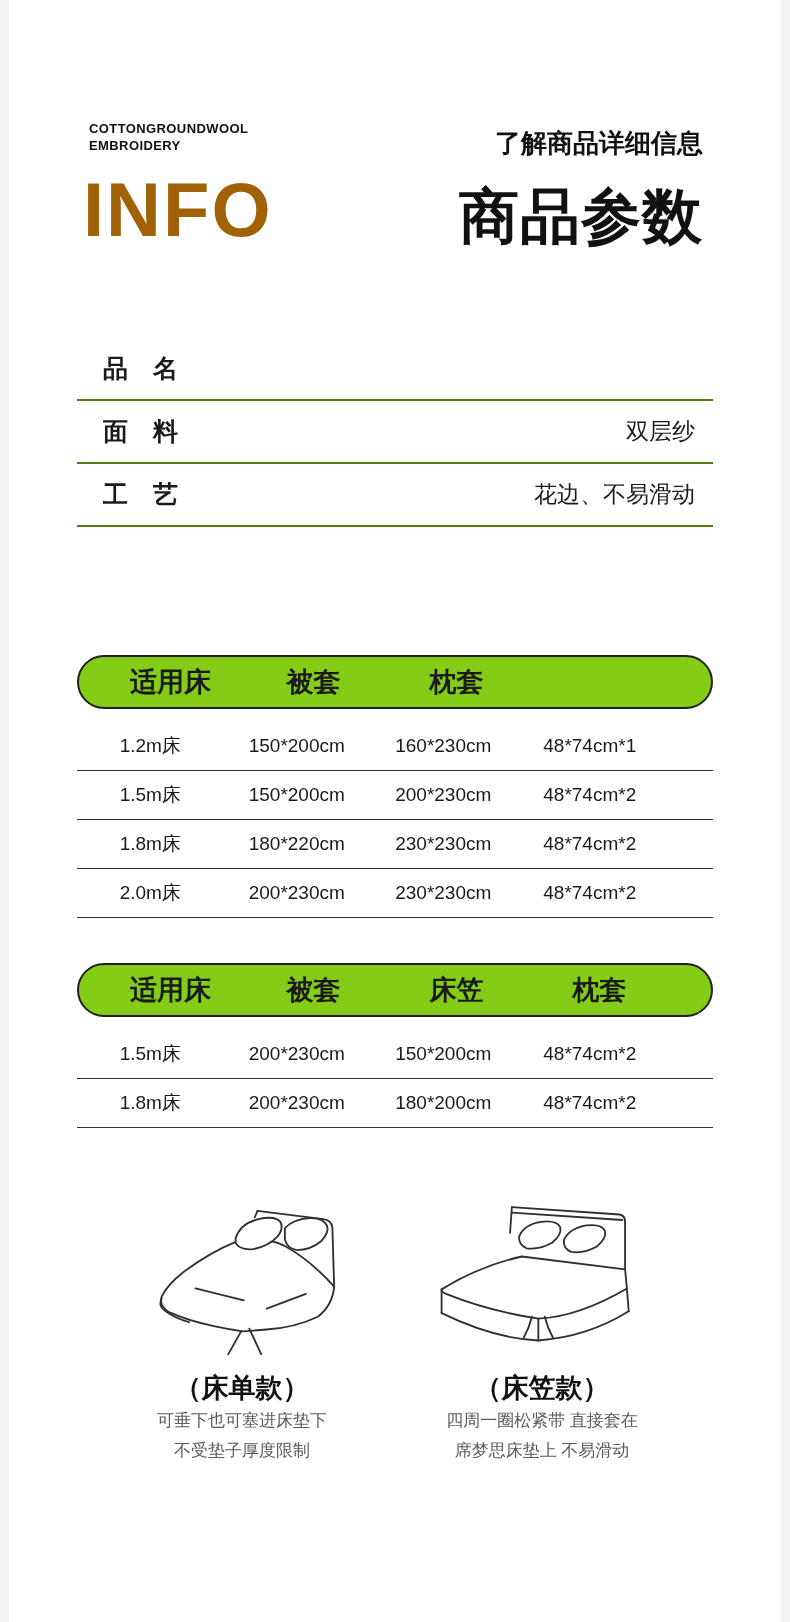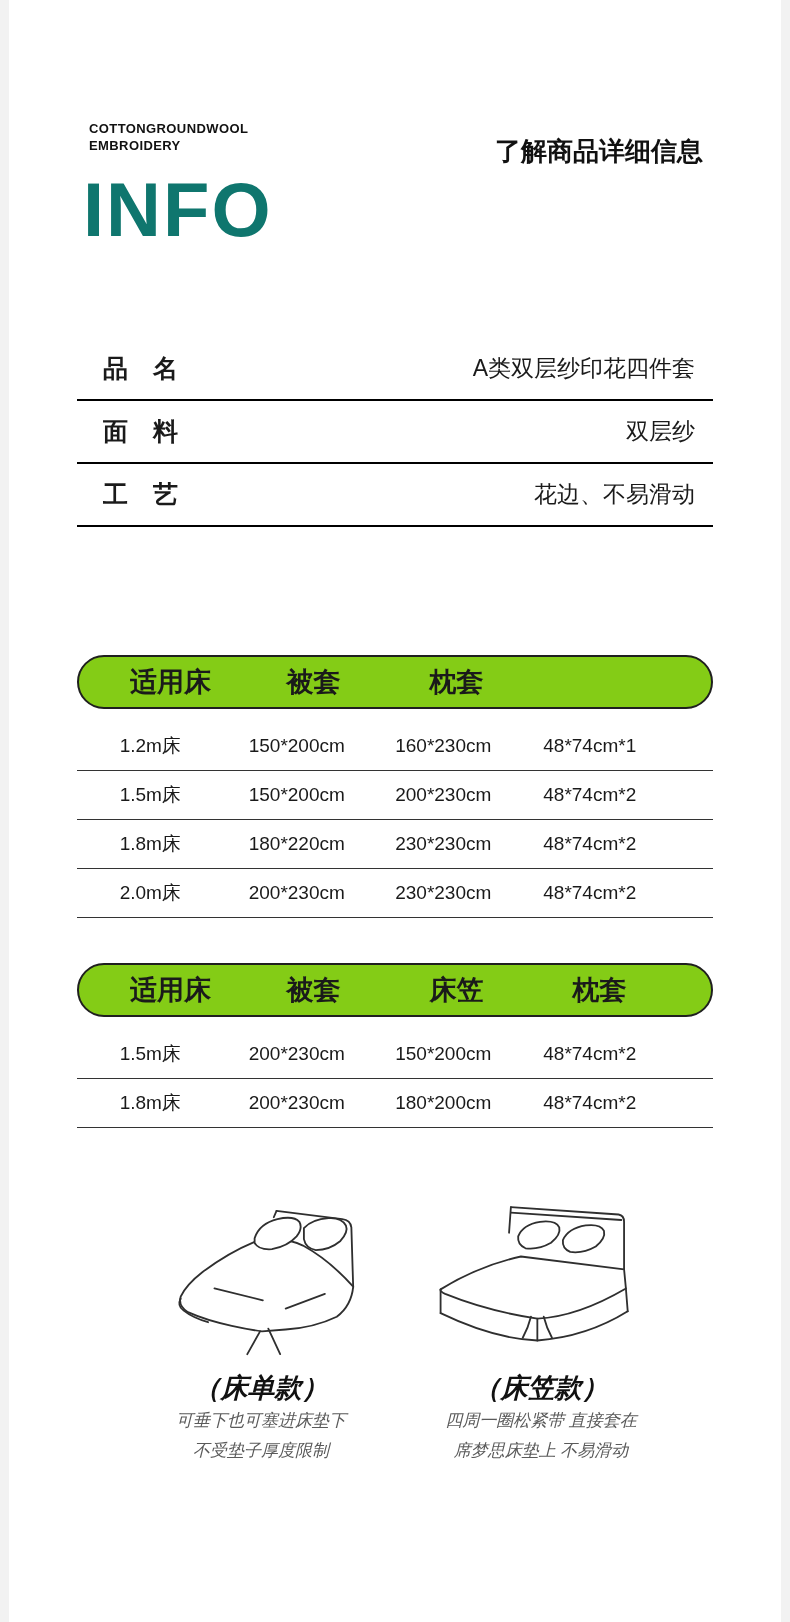--- a/index.html
+++ b/index.html
@@ -14,32 +14,32 @@
   }
   
   .brand{
     position:absolute;left:80px;top:120px;
     font-size:13px;font-weight:700;letter-spacing:.4px;
     line-height:17px;color:#111;
   }
   .logo{
     position:absolute;left:74px;top:172px;
     font-size:76px;font-weight:800;letter-spacing:2px;
-    color:#0f766e;line-height:1;
+    color:#a16207;line-height:1;
   }
   .header-right{
     position:absolute;right:78px;top:126px;text-align:right;
   }
-  .subtitle{font-size:26px;font-weight:700;color:#111;margin-top:8px;}
+  .subtitle{font-size:26px;font-weight:700;color:#111;}
   .big-title{font-size:60px;font-weight:800;color:#111;margin-top:16px;letter-spacing:1px;}
   
   .specs{position:absolute;left:68px;right:68px;top:338px;}
   .spec-row{
     height:61px;display:flex;align-items:center;justify-content:space-between;
-    border-bottom:2px solid #000000;
+    border-bottom:2px solid #4d7c0f;
   }
   .spec-label{font-size:25px;font-weight:700;padding-left:26px;}
   .spec-value{font-size:23px;font-weight:400;padding-right:18px;}
   
   .size-table{position:absolute;left:68px;right:68px;}
   .table-1{top:655px;}
   .table-2{top:963px;}
   .pill-header{
     height:54px;box-sizing:border-box;
     background:#84cc16;border:2px solid #1f1f1f;border-radius:29px;
@@ -49,46 +49,46 @@
   .pill-header span{font-size:27px;font-weight:700;text-align:center;}
   .t-rows{margin-top:13px;}
   .t-row{
     display:grid;grid-template-columns:repeat(4,1fr);align-items:center;
     padding-right:50px;height:48px;
     border-bottom:1.5px solid #333;
   }
   .t-row span{font-size:19px;font-weight:400;text-align:center;}
   
   .variants{
-    position:absolute;left:112px;top:1178px;width:572px;
-    display:grid;grid-template-columns:280px 280px;gap:0;font-style:italic;
+    position:absolute;left:93px;top:1178px;width:572px;
+    display:grid;grid-template-columns:280px 280px;gap:20px;
   }
   .variant{text-align:center;}
   .variant svg{display:block;margin:0 auto;width:244px;height:178px;}
   .variant-caption{font-size:27px;font-weight:700;margin-top:14px;color:#111;}
   .variant-desc{font-size:17px;color:#5a5a5a;line-height:30px;}
 </style>
 </head>
 <body>
 
 <div class="page">
 
   <div class="brand">
     <div>COTTONGROUNDWOOL</div>
     <div>EMBROIDERY</div>
   </div>
   <div class="logo">INFO</div>
   <div class="header-right">
     <div class="subtitle">了解商品详细信息</div>
+    <div class="big-title">商品参数</div>
   </div>
 
   <div class="specs">
     <div class="spec-row">
       <span class="spec-label">品 名</span>
-      <span class="spec-value">A类双层纱印花四件套</span>
     </div>
     <div class="spec-row">
       <span class="spec-label">面 料</span>
       <span class="spec-value">双层纱</span>
     </div>
     <div class="spec-row">
       <span class="spec-label">工 艺</span>
       <span class="spec-value">花边、不易滑动</span>
     </div>
   </div>

